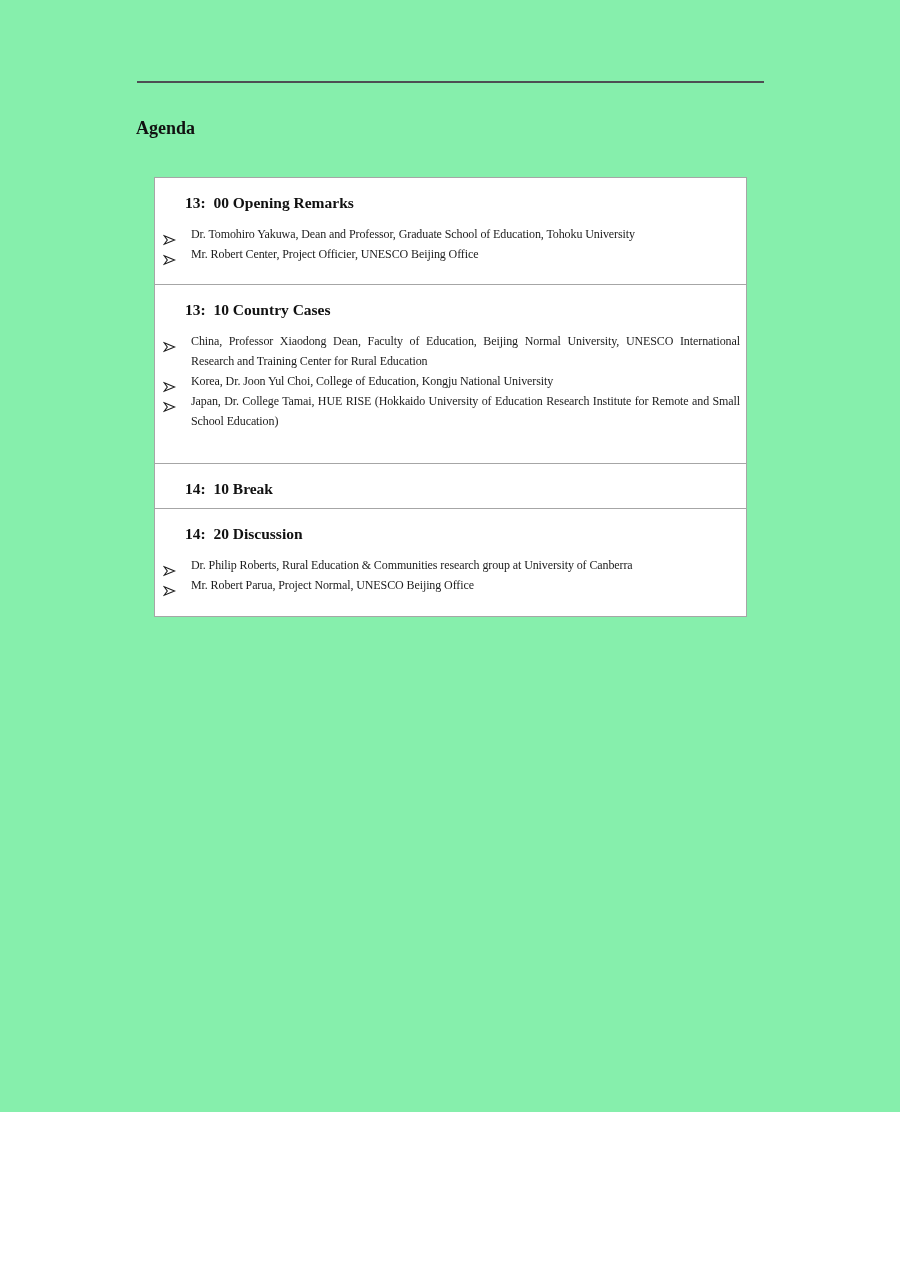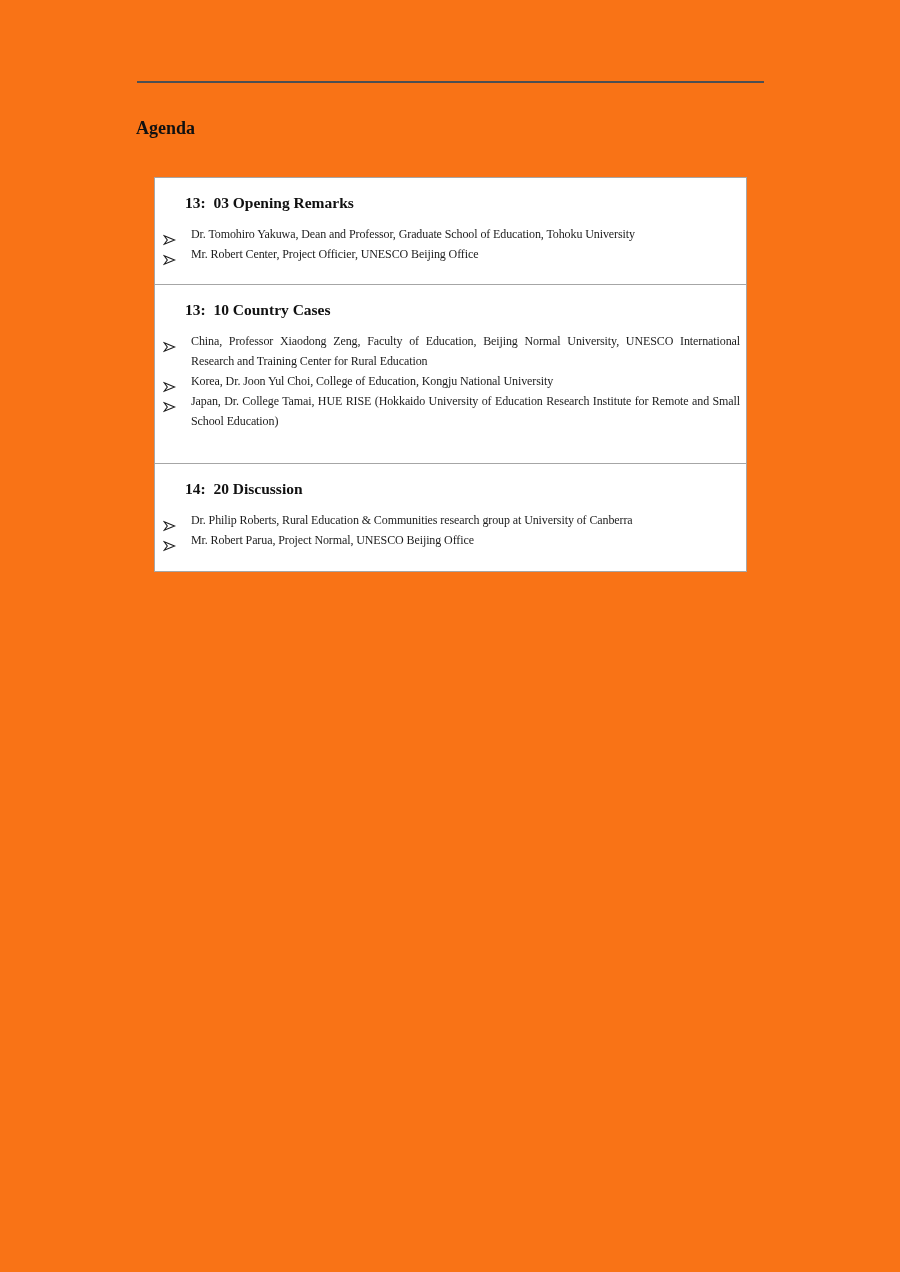--- a/index.html
+++ b/index.html
@@ -4,22 +4,22 @@
 <style>
   * { margin: 0; padding: 0; box-sizing: border-box; }
   html, body { background: #ffffff; }
   body {
     width: 900px; height: 1272px;
     font-family: "Liberation Serif", "DejaVu Serif", serif;
     color: #1c1c1c;
   }
   .page {
     position: relative;
-    width: 900px; height: 1272px;
-    background: #f97316;
+    width: 900px; height: 1112px;
+    background: #86efac;
     overflow: hidden;
   }
   .header-rule {
     position: absolute;
     left: 137px; top: 81px;
     width: 627px; height: 2px;
     background: #4d4f53;
   }
   .doc-title {
     position: absolute;
@@ -81,21 +81,21 @@
 
   <div class="header-rule"></div>
 
   <h1 class="doc-title">Agenda</h1>
 
   <table class="agenda-table">
     <tbody>
 
       <tr>
         <td class="cell-0">
-          <p class="session-title">13:  03 Opening Remarks</p>
+          <p class="session-title">13:  00 Opening Remarks</p>
           <ul class="session-items">
             <li class="session-item">
               <span class="bullet-icon">
                   <svg viewBox="0 0 13 12" width="13" height="12">
                     <path d="M1.2 1.8 L11.6 6 L1.2 10.2 L4.3 6 Z" fill="#ffffff" stroke="#1c1c1c" stroke-width="1.1" stroke-linejoin="miter"></path>
                   </svg>
                 </span>
               <span class="item-text">Dr. Tomohiro Yakuwa, Dean and Professor, Graduate School of Education, Tohoku University</span>
             </li>
             <li class="session-item">
@@ -113,21 +113,21 @@
       <tr>
         <td class="cell-1">
           <p class="session-title">13:  10 Country Cases</p>
           <ul class="session-items">
             <li class="session-item">
               <span class="bullet-icon">
                   <svg viewBox="0 0 13 12" width="13" height="12">
                     <path d="M1.2 1.8 L11.6 6 L1.2 10.2 L4.3 6 Z" fill="#ffffff" stroke="#1c1c1c" stroke-width="1.1" stroke-linejoin="miter"></path>
                   </svg>
                 </span>
-              <span class="item-text">China, Professor Xiaodong Zeng, Faculty of Education, Beijing Normal University, UNESCO International Research and Training Center for Rural Education</span>
+              <span class="item-text">China, Professor Xiaodong Dean, Faculty of Education, Beijing Normal University, UNESCO International Research and Training Center for Rural Education</span>
             </li>
             <li class="session-item">
               <span class="bullet-icon">
                   <svg viewBox="0 0 13 12" width="13" height="12">
                     <path d="M1.2 1.8 L11.6 6 L1.2 10.2 L4.3 6 Z" fill="#ffffff" stroke="#1c1c1c" stroke-width="1.1" stroke-linejoin="miter"></path>
                   </svg>
                 </span>
               <span class="item-text">Korea, Dr. Joon Yul Choi, College of Education, Kongju National University</span>
             </li>
             <li class="session-item">
@@ -135,20 +135,25 @@
                   <svg viewBox="0 0 13 12" width="13" height="12">
                     <path d="M1.2 1.8 L11.6 6 L1.2 10.2 L4.3 6 Z" fill="#ffffff" stroke="#1c1c1c" stroke-width="1.1" stroke-linejoin="miter"></path>
                   </svg>
                 </span>
               <span class="item-text">Japan, Dr. College Tamai, HUE RISE (Hokkaido University of Education Research Institute for Remote and Small School Education)</span>
             </li>
           </ul>
         </td>
       </tr>
 
+      <tr>
+        <td class="cell-2">
+          <p class="session-title">14:  10 Break</p>
+        </td>
+      </tr>
 
       <tr>
         <td class="cell-3">
           <p class="session-title">14:  20 Discussion</p>
           <ul class="session-items">
             <li class="session-item">
               <span class="bullet-icon">
                   <svg viewBox="0 0 13 12" width="13" height="12">
                     <path d="M1.2 1.8 L11.6 6 L1.2 10.2 L4.3 6 Z" fill="#ffffff" stroke="#1c1c1c" stroke-width="1.1" stroke-linejoin="miter"></path>
                   </svg>

